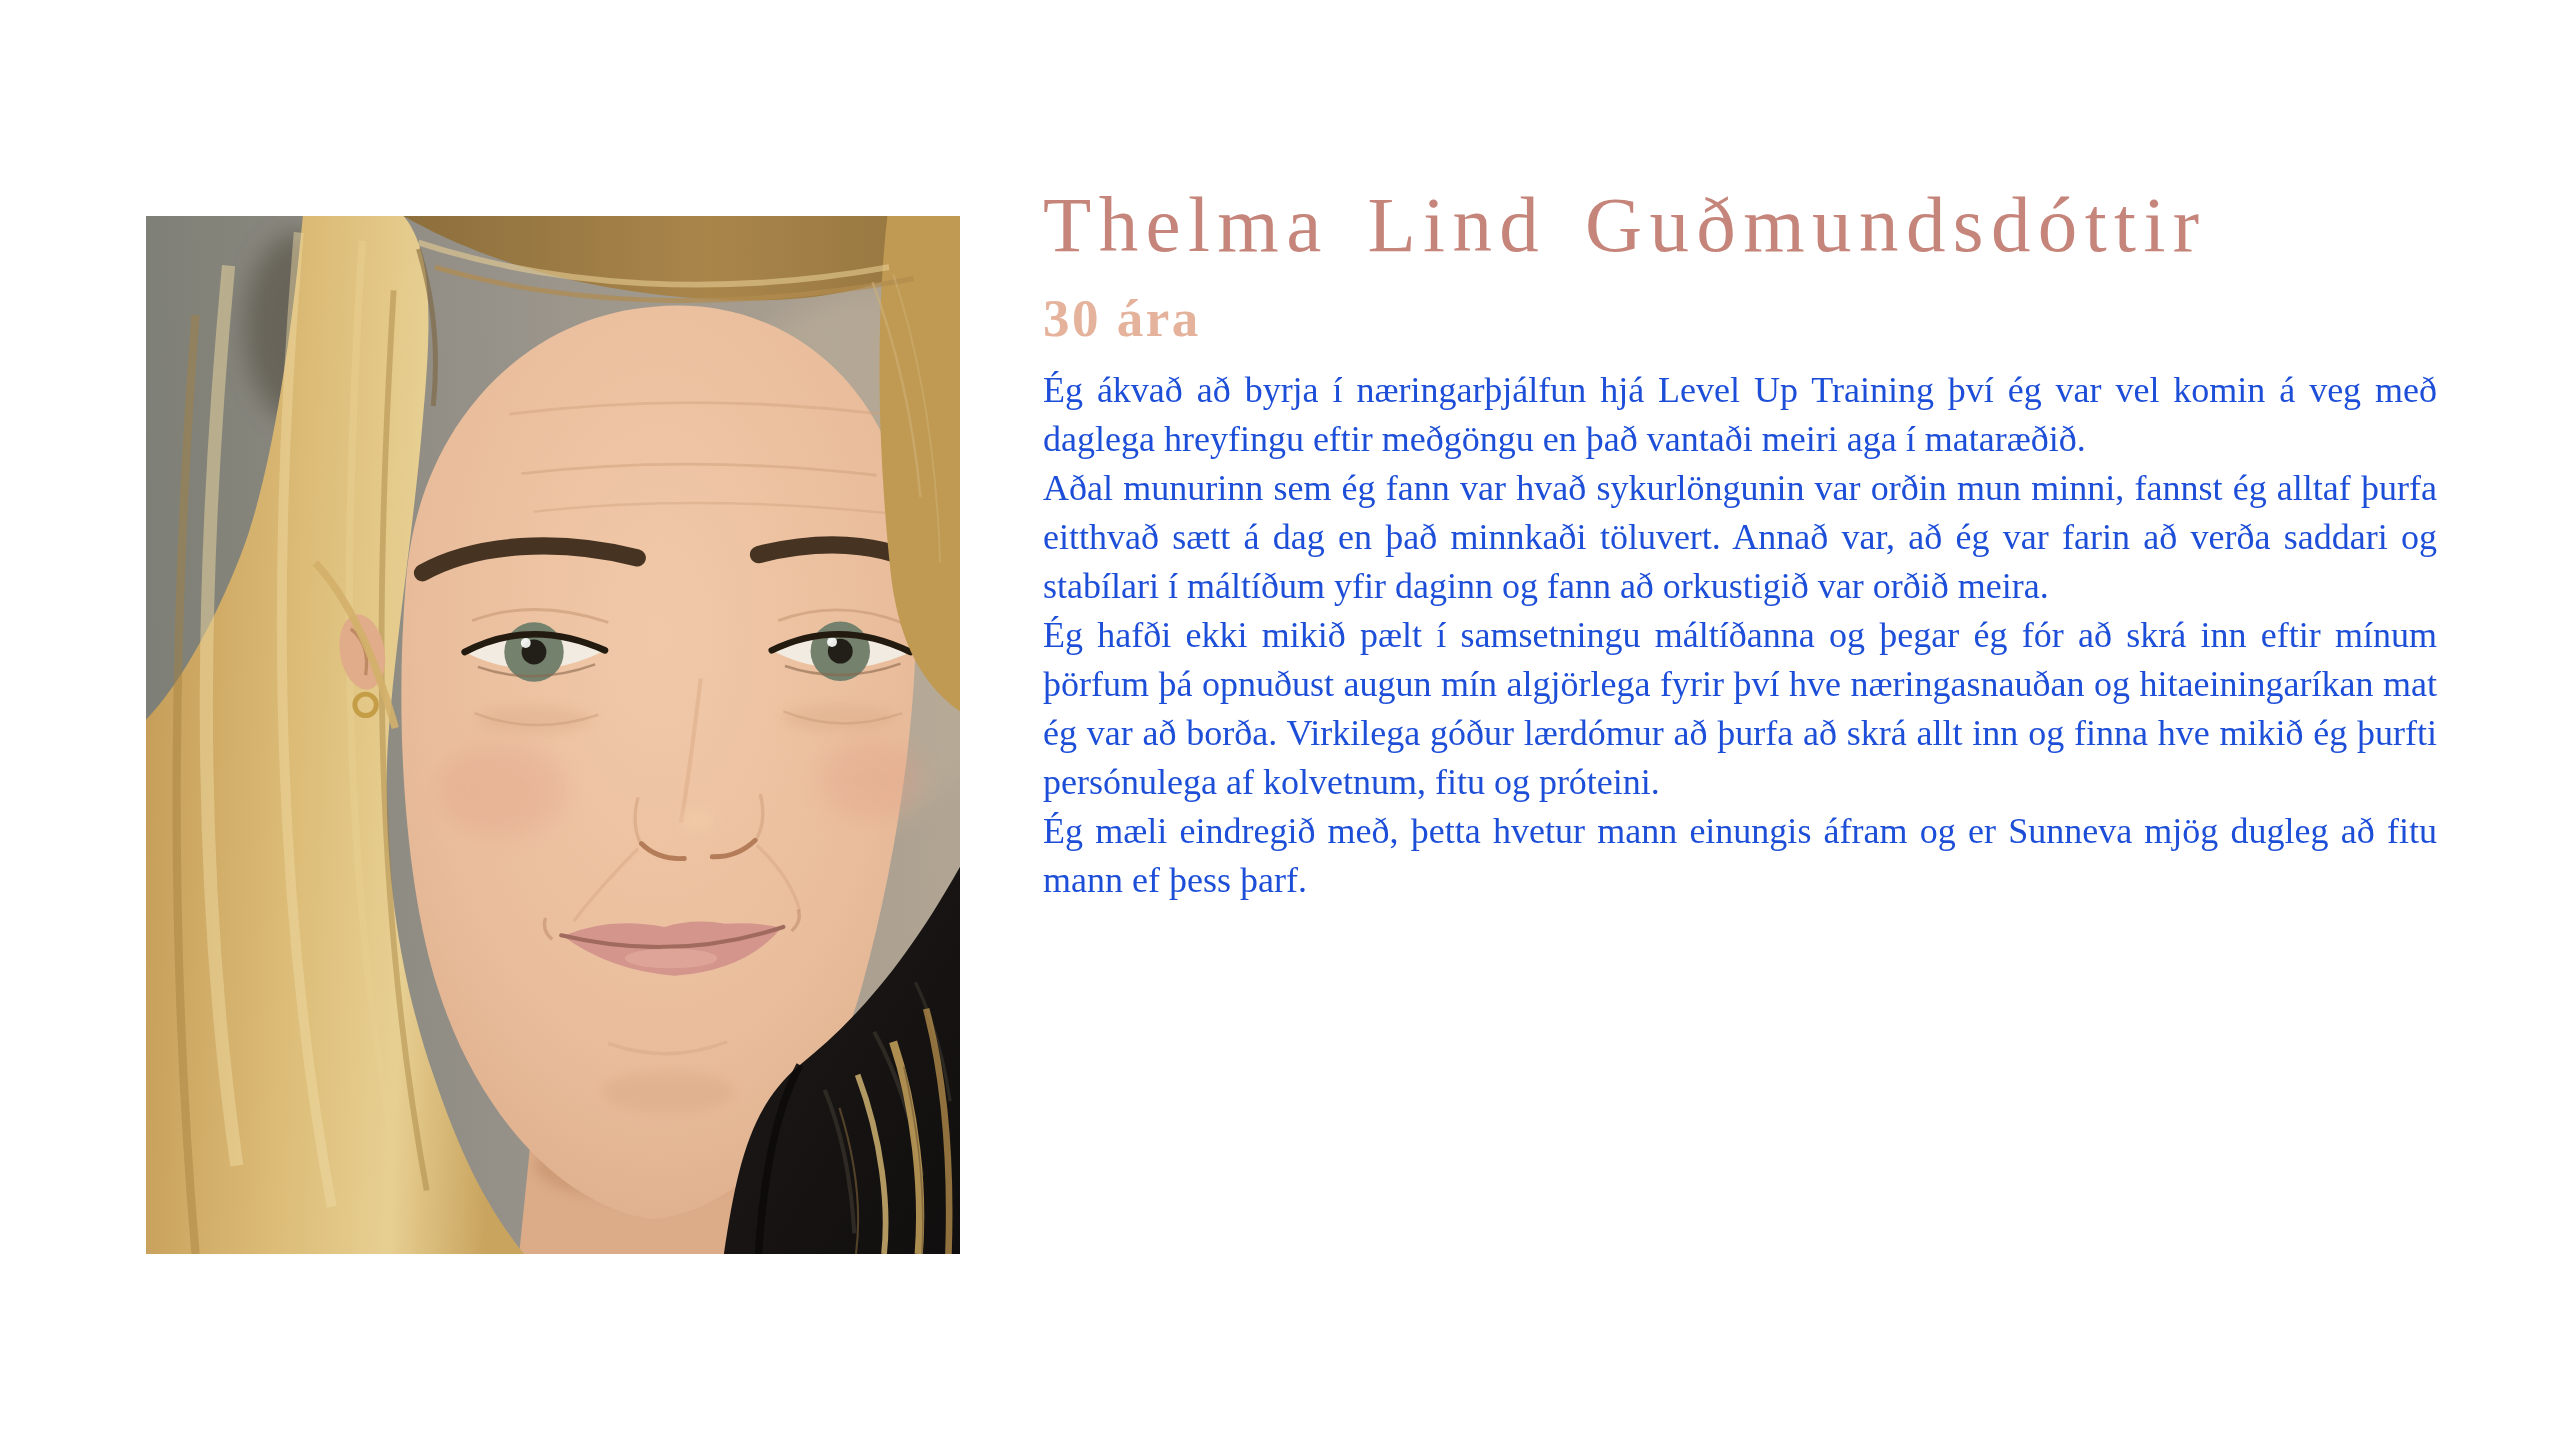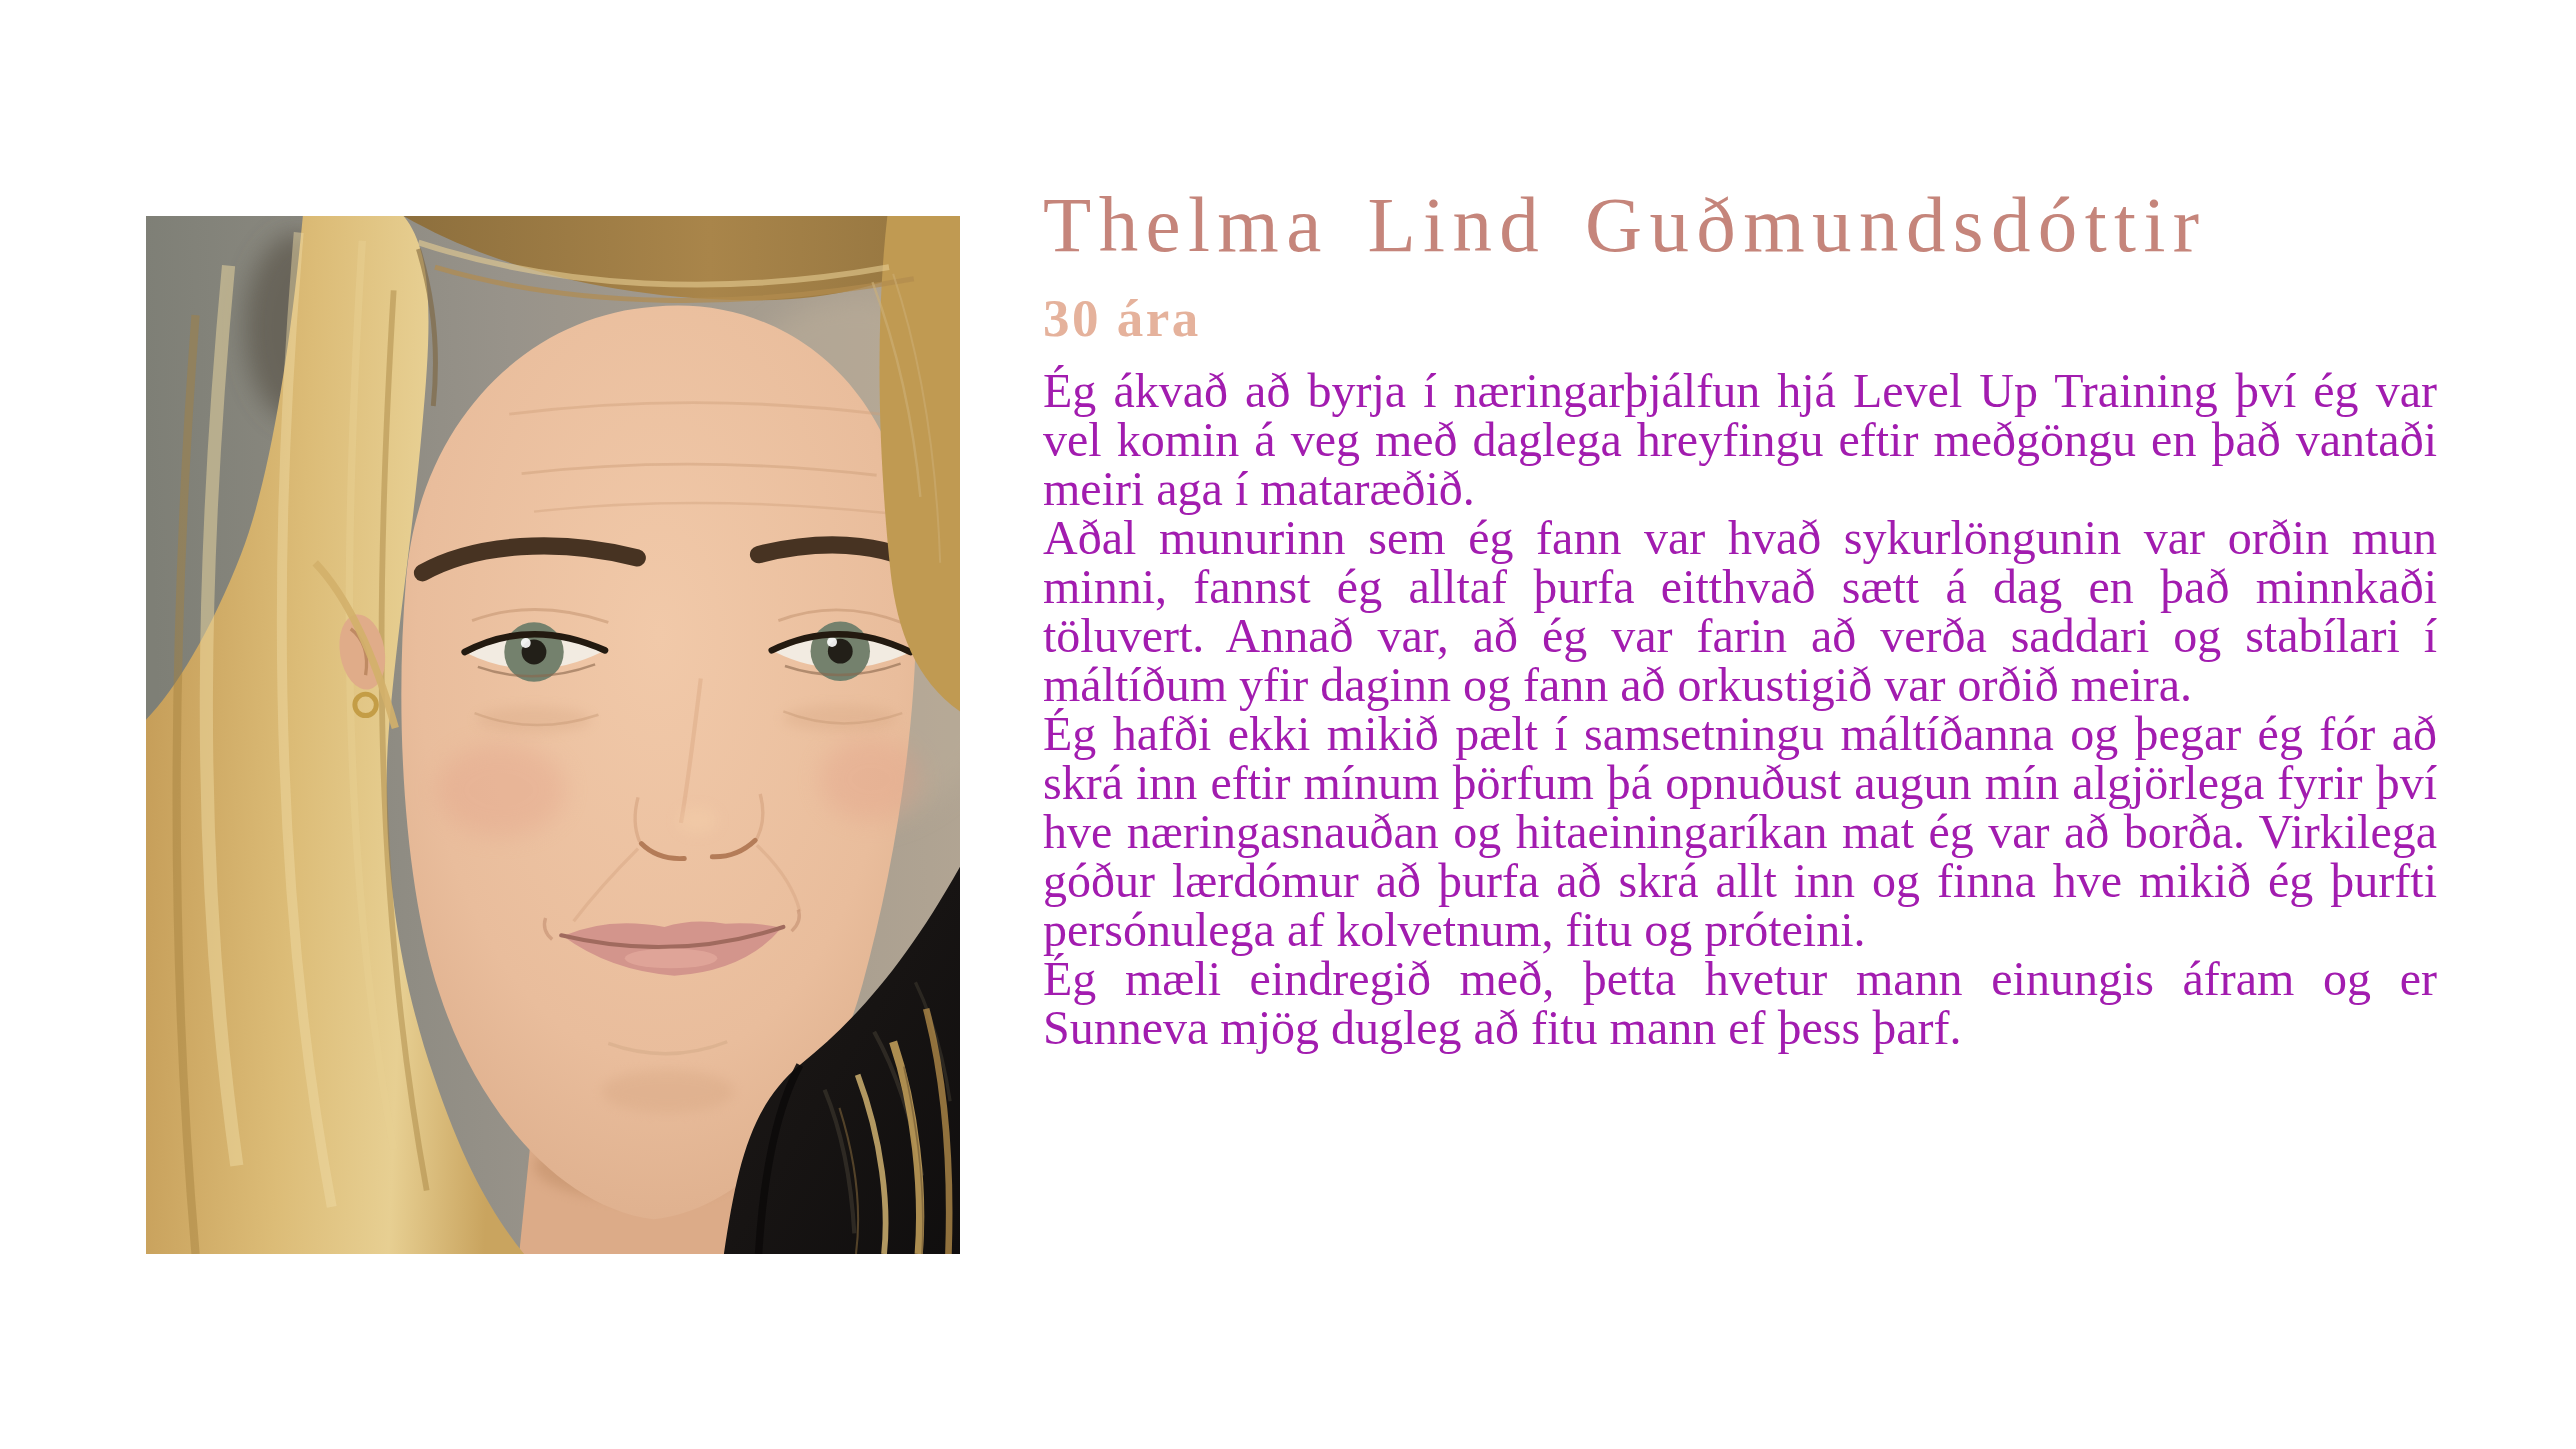--- a/index.html
+++ b/index.html
@@ -41,23 +41,23 @@
   .subtitle {
     margin: 28px 0 0 0;
     font-size: 53px;
     line-height: 1.0;
     font-weight: 700;
     color: #e5b29c;
     letter-spacing: 2.5px;
   }
   .body-text {
     margin-top: 20.6px;
-    font-size: 48px;
+    font-size: 36px;
     line-height: 49px;
-    color: #a21caf;
+    color: #1d4ed8;
     text-align: justify;
   }
   .body-text p { margin: 0; }
 </style>
 </head>
 <body>
 
 <div class="page">
 
   <figure class="photo">

